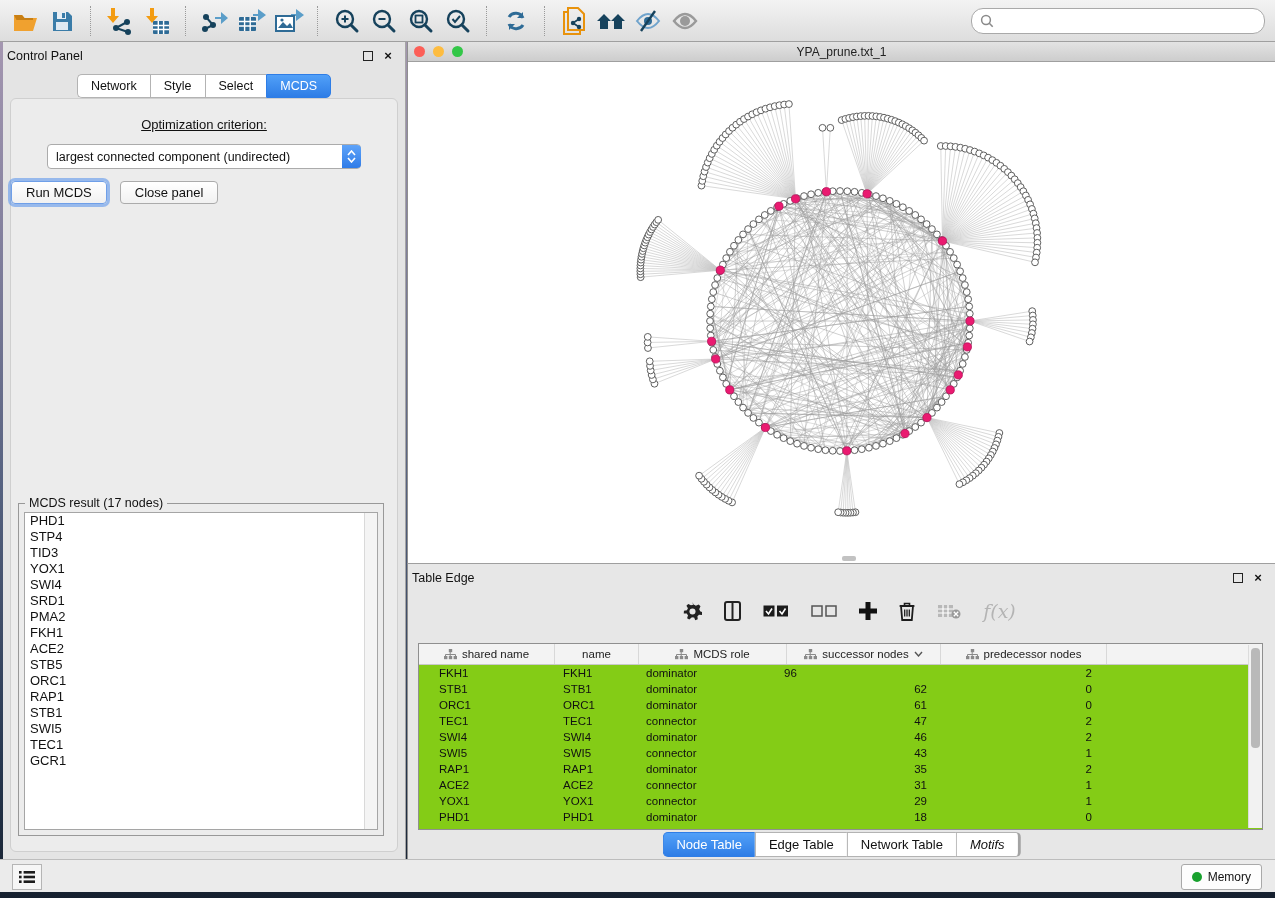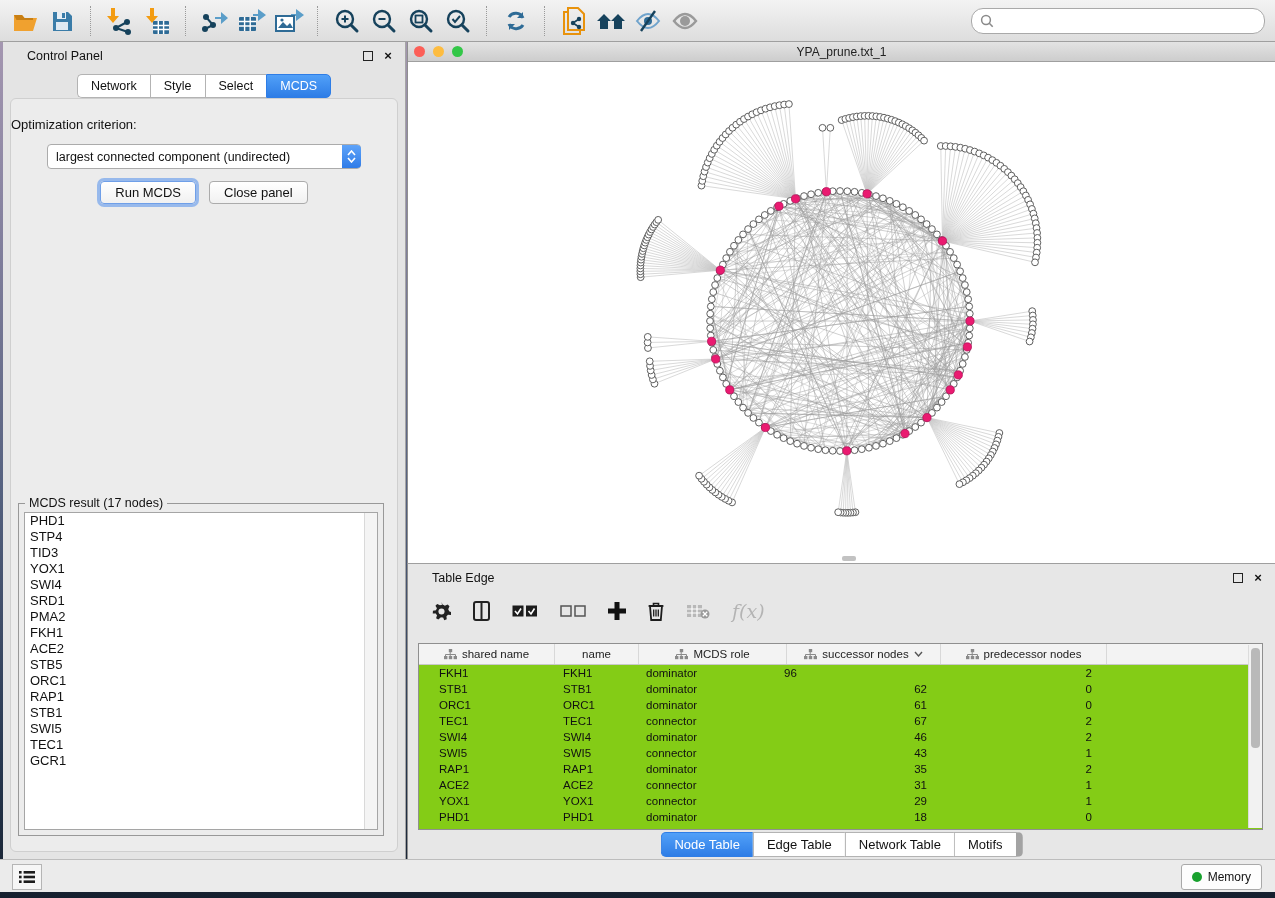--- a/index.html
+++ b/index.html
@@ -11,76 +11,76 @@
     background:linear-gradient(#f3f3f3,#dddddd);border-bottom:1px solid #9f9f9f;
     display:flex;align-items:center;padding:0 10px;gap:7px;}
   .tbtn{width:30px;height:30px;display:flex;align-items:center;justify-content:center;border-radius:4px;}
   .tsep{width:1px;height:30px;border-left:1px dotted #9a9a9a;margin:0 6px;}
   .searchbox{margin-left:auto;width:276px;height:24px;background:#fff;border:1px solid #a9a9a9;
     border-radius:12px;display:flex;align-items:center;padding:0 8px;gap:5px;}
   .searchbox input{border:none;outline:none;flex:1;font:12px "Liberation Sans",sans-serif;background:transparent;}
   
   .control-panel{position:absolute;left:3px;top:42px;width:402px;bottom:38px;background:#e4e4e4;
     border-right:1px solid #a5a5a5;}
-  .panel-head{height:24px;display:flex;align-items:center;padding:2px 10px 0 24px;font-size:12.5px;}
+  .panel-head{height:24px;display:flex;align-items:center;padding:2px 10px 0 4px;font-size:12.5px;}
   .panel-head .sp{flex:1;}
   .wbtn{width:14px;height:14px;display:flex;align-items:center;justify-content:center;margin-left:6px;cursor:default;}
   .sqico{width:8px;height:8px;border:1.6px solid #222;}
   .xico{font-size:13px;font-weight:bold;line-height:10px;color:#111;}
   .ctabs{display:flex;justify-content:center;margin-top:6px;}
   .ctab{padding:4px 13px;font-size:12.5px;background:#fff;border:1px solid #b3b3b3;border-right:none;color:#111;}
   .ctab:first-child{border-radius:5px 0 0 5px;}
   .ctab:last-child{border-right:1px solid #b3b3b3;border-radius:0 5px 5px 0;}
   .ctab.active{background:linear-gradient(#51a0f8,#2e7de6);color:#fff;border-color:#2e7de6;}
   .cp-box{position:absolute;left:7px;right:7px;top:56px;bottom:8px;background:#ececec;
     border:1px solid #cfcfcf;border-radius:6px;}
-  .opt-label{margin-top:18px;font-size:13px;}
+  .opt-label{text-align:center;margin-top:18px;font-size:13px;text-decoration:underline;}
   .dropdown{margin:12px auto 0 auto;width:312px;height:23px;background:#fff;border:1px solid #ababab;
     border-radius:4px;display:flex;align-items:center;font-size:12.5px;}
   .dd-text{flex:1;padding:0 8px;white-space:nowrap;}
   .dd-step{width:19px;height:23px;margin:-1px;border-radius:0 4px 4px 0;
     background:linear-gradient(#5ea3f9,#2f7ce8);display:flex;flex-direction:column;align-items:center;justify-content:center;}
   .dd-step svg{display:block;}
-  .btn-row{display:flex;justify-content:center;gap:13px;margin-top:12px;}
+  .btn-row{display:flex;gap:13px;margin-top:12px;}
   .macbtn{background:linear-gradient(#ffffff,#f1f1f1);border:1px solid #ababab;border-radius:4px;
     padding:3px 14px;font-size:13px;color:#111;}
   .macbtn.focused{box-shadow:0 0 0 3px rgba(82,143,237,.55);border-color:#6f9fe8;}
   .fieldset{position:absolute;left:7px;right:13px;top:404px;bottom:15px;border:1px solid #989898;background:#ececec;}
   .fieldset .legend{position:absolute;top:-8px;left:6px;background:#ececec;padding:0 4px;font-size:12.5px;}
   .listbox{position:absolute;left:5px;right:5px;top:8px;bottom:5px;background:#fff;border:1px solid #a5a5a5;
     overflow:hidden;}
   .listbox .scroll{position:absolute;top:0;bottom:0;right:0;width:12px;background:#f4f4f4;border-left:1px solid #d9d9d9;}
   .mcds-item{font-size:13px;line-height:16px;padding-left:5px;}
   
   .netwin{position:absolute;left:407px;top:42px;right:0;height:521px;background:#fff;border-left:1px solid #8f8f8f;}
   .nettitle{height:19px;background:linear-gradient(#e3e3e3,#cdcdcd);border-bottom:1px solid #9f9f9f;
     display:flex;align-items:center;padding:0 6px;position:relative;}
   .lamp{width:11px;height:11px;border-radius:50%;margin-right:8px;}
   .nettitle .title{position:absolute;left:0;right:0;text-align:center;font-size:12px;color:#222;}
   .netcanvas{position:relative;width:100%;height:501px;background:#fff;overflow:hidden;}
   .hscroll-thumb{position:absolute;left:50%;bottom:2px;width:14px;height:5px;background:#c2c2c2;border-radius:2px;}
   
   .tablepanel{position:absolute;left:407px;right:0;top:563px;bottom:38px;background:#e7e7e7;border-left:1px solid #8f8f8f;border-top:1px solid #9f9f9f;}
   .tp-toolbar{position:absolute;left:10px;top:26px;right:8px;height:42px;background:#e7e7e7;
-    display:flex;align-items:center;gap:22px;padding-left:14px;}
+    display:flex;align-items:center;gap:22px;padding-left:14px;justify-content:center;}
   .tpbtn{display:flex;align-items:center;justify-content:center;}
   .fx{font-family:"DejaVu Serif",serif;font-style:italic;font-size:19px;color:#b4b4b4;}
   .tablebox{position:absolute;left:10px;right:12px;top:79px;height:185px;background:#84cc16;border:1px solid #8f8f8f;}
   .thead{display:flex;height:20px;background:#f3f3f3;border-bottom:1px solid #c9c9c9;}
   .th{display:flex;align-items:center;justify-content:center;gap:5px;font-size:11.5px;color:#222;
     border-right:1px solid #d8d8d8;position:relative;}
   .tbody{position:absolute;left:0;right:13px;top:21px;bottom:0;overflow:hidden;}
   .trow{display:flex;height:16px;align-items:center;}
   .td{font-size:11.5px;white-space:nowrap;}
   .vscroll{position:absolute;right:0;top:1px;bottom:1px;width:13px;background:#f2f2f2;border-left:1px solid #dcdcdc;}
   .vthumb{position:absolute;left:2px;right:2px;top:3px;height:100px;background:#b9b9b9;border-radius:4px;}
   .btabs{position:absolute;left:50%;transform:translateX(-50%);bottom:3px;display:flex;}
   .btab{padding:4px 13px;font-size:13px;background:#fff;border:1px solid #b3b3b3;border-right:none;}
   .btab:first-child{border-radius:5px 0 0 5px;}
-  .btab:last-child{border-right:7px solid #a3a3a3;border-radius:0 5px 5px 0;}
+  .btab:last-child{border-right:3px solid #a3a3a3;border-radius:0 5px 5px 0;font-style:italic;}
   .btab.active{background:linear-gradient(#51a0f8,#2e7de6);color:#fff;border-color:#2e7de6;}
   
   .statusbar{position:absolute;left:0;right:0;bottom:6px;height:32px;background:#ebebeb;border-top:1px solid #bdbdbd;}
   .menu-btn{position:absolute;left:12px;top:4px;width:28px;height:24px;background:#f6f6f6;border:1px solid #b5b5b5;
     display:flex;align-items:center;justify-content:center;}
   .mem-btn{position:absolute;right:13px;top:4px;height:24px;background:#fdfdfd;border:1px solid #a9a9a9;border-radius:3px;
     display:flex;align-items:center;gap:6px;padding:0 10px;font-size:12px;}
   .memdot{width:10px;height:10px;border-radius:50%;background:#18a12e;}
 </style>
 </head>
@@ -1278,21 +1278,21 @@
             <div class="td" style="flex: 0 0 135px; width: 135px; text-align: left; box-sizing: border-box; padding: 0px 0px 0px 20px;">ORC1</div>
             <div class="td" style="flex: 0 0 83px; width: 83px; text-align: left; box-sizing: border-box; padding: 0px 0px 0px 9px;">ORC1</div>
             <div class="td" style="flex: 0 0 147px; width: 147px; text-align: left; box-sizing: border-box; padding: 0px 0px 0px 9px;">dominator</div>
             <div class="td" style="flex: 0 0 153px; width: 153px; text-align: right; box-sizing: border-box; padding: 0px 10px 0px 0px;">61</div>
             <div class="td" style="flex: 0 0 165px; width: 165px; text-align: right; box-sizing: border-box; padding: 0px 10px 0px 0px;">0</div>
           </div>
           <div class="trow">
             <div class="td" style="flex: 0 0 135px; width: 135px; text-align: left; box-sizing: border-box; padding: 0px 0px 0px 20px;">TEC1</div>
             <div class="td" style="flex: 0 0 83px; width: 83px; text-align: left; box-sizing: border-box; padding: 0px 0px 0px 9px;">TEC1</div>
             <div class="td" style="flex: 0 0 147px; width: 147px; text-align: left; box-sizing: border-box; padding: 0px 0px 0px 9px;">connector</div>
-            <div class="td" style="flex: 0 0 153px; width: 153px; text-align: right; box-sizing: border-box; padding: 0px 10px 0px 0px;">67</div>
+            <div class="td" style="flex: 0 0 153px; width: 153px; text-align: right; box-sizing: border-box; padding: 0px 10px 0px 0px;">47</div>
             <div class="td" style="flex: 0 0 165px; width: 165px; text-align: right; box-sizing: border-box; padding: 0px 10px 0px 0px;">2</div>
           </div>
           <div class="trow">
             <div class="td" style="flex: 0 0 135px; width: 135px; text-align: left; box-sizing: border-box; padding: 0px 0px 0px 20px;">SWI4</div>
             <div class="td" style="flex: 0 0 83px; width: 83px; text-align: left; box-sizing: border-box; padding: 0px 0px 0px 9px;">SWI4</div>
             <div class="td" style="flex: 0 0 147px; width: 147px; text-align: left; box-sizing: border-box; padding: 0px 0px 0px 9px;">dominator</div>
             <div class="td" style="flex: 0 0 153px; width: 153px; text-align: right; box-sizing: border-box; padding: 0px 10px 0px 0px;">46</div>
             <div class="td" style="flex: 0 0 165px; width: 165px; text-align: right; box-sizing: border-box; padding: 0px 10px 0px 0px;">2</div>
           </div>
           <div class="trow">

